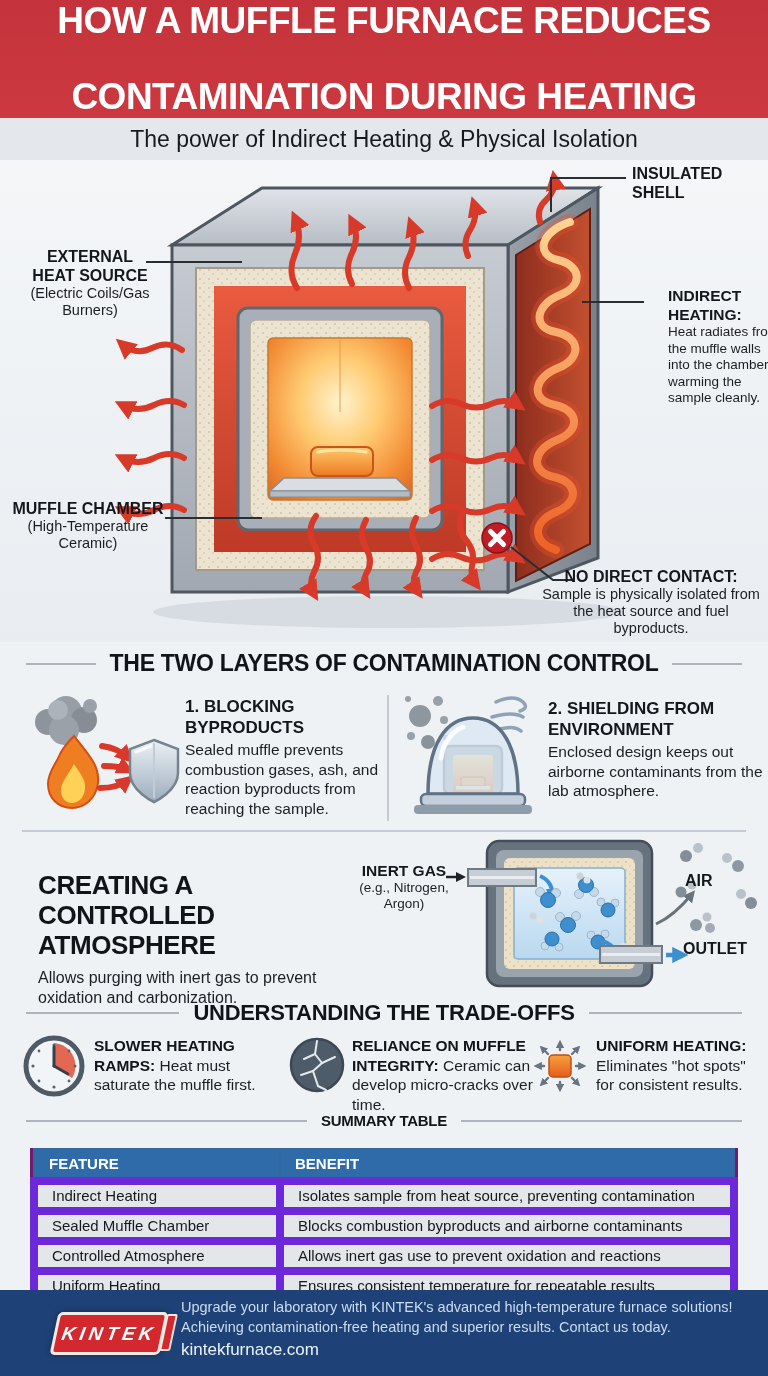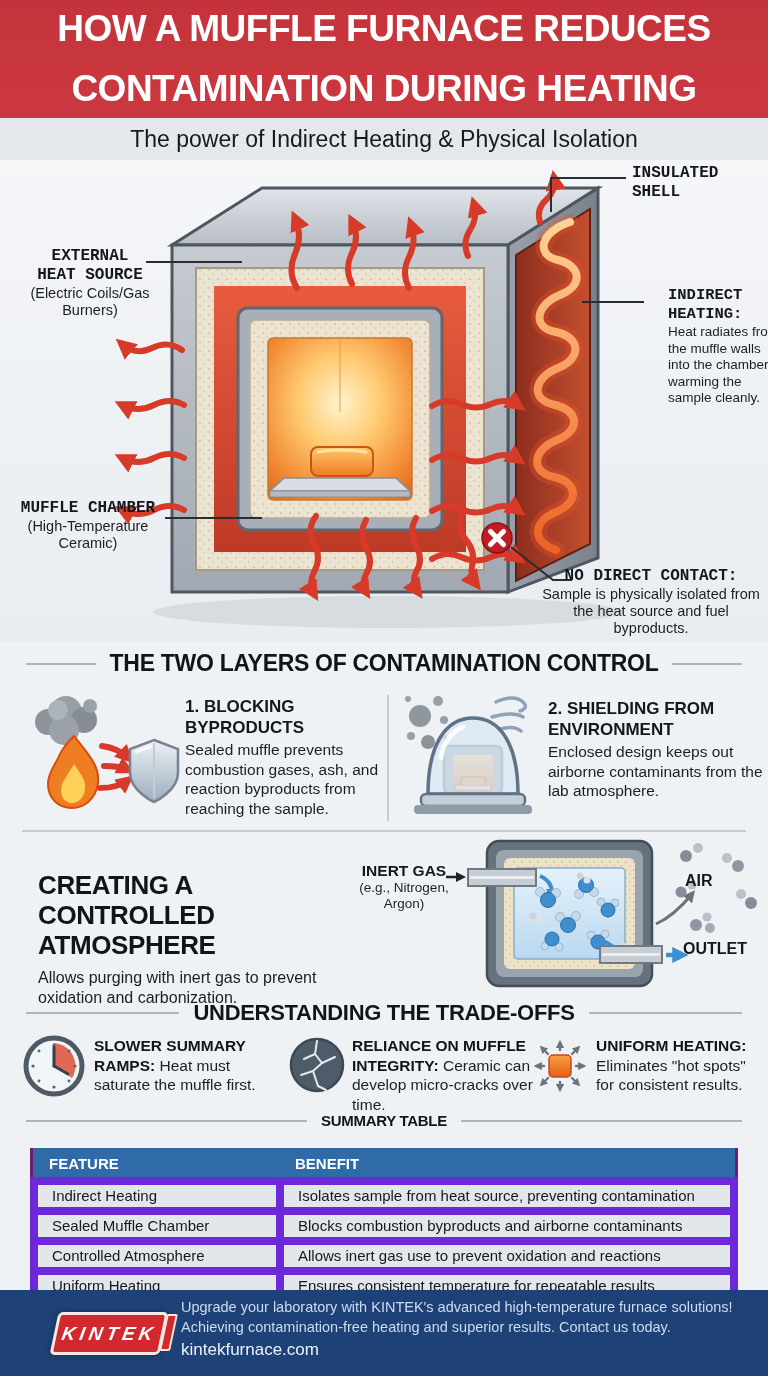--- a/index.html
+++ b/index.html
@@ -15,35 +15,35 @@
   .pre{white-space:pre-line;}
   .center{text-align:center;}
 
   
   .banner{
     left:0;top:0;width:768px;height:118px;
     background:linear-gradient(180deg,var(--banner_red) 0%,#CC3840 100%);
     display:flex;flex-direction:column;justify-content:center;align-items:center;
   }
   .banner h1{
-    margin:8px;color:#FFFFFF;font-size:37px;line-height:44px;
+    margin:16px;color:#FFFFFF;font-size:37px;line-height:44px;
     letter-spacing:-0.5px;text-align:center;font-weight:bold;
   }
   .subtitle-bar{
     left:0;top:118px;width:768px;height:42px;background:#E4E8ED;
     display:flex;align-items:center;justify-content:center;
   }
   .subtitle-bar div{font-size:23px;color:#16191D;}
 
   
   .diagram-section{
     left:0;top:160px;width:768px;height:482px;
     background:linear-gradient(180deg,#F4F6F8 0%,#E9EDF1 100%);
   }
-  .dlabel-title{font-weight:bold;font-size:16px;line-height:19px;color:#14171B;font-family:Liberation Mono, monospace;}
+  .dlabel-title{font-weight:bold;font-size:16px;line-height:19px;color:#14171B;}
   .dlabel-sub{font-size:14.5px;line-height:17px;color:#1B1F24;}
 
   
   .sec-head{
     display:flex;align-items:center;gap:14px;
   }
   .sec-head .rule{flex:1;height:2px;background:#ADB4BC;}
   .sec-head .txt{font-weight:bold;font-size:23px;letter-spacing:-0.3px;color:#111519;white-space:nowrap;}
 
   .item-title{font-weight:bold;font-size:17px;line-height:21px;color:#14171B;}
@@ -476,21 +476,21 @@
       <circle cx="53" cy="32" r="1.6"></circle>
     <circle cx="17" cy="17" r="1.4"></circle>
       <circle cx="47" cy="17" r="1.4"></circle>
       <circle cx="17" cy="47" r="1.4"></circle>
       <circle cx="47" cy="47" r="1.4"></circle>
   </g>
   <line x1="32" y1="32" x2="32" y2="13" stroke="#37404A" stroke-width="3" stroke-linecap="round"></line>
   <line x1="32" y1="32" x2="46" y2="40" stroke="#37404A" stroke-width="3" stroke-linecap="round"></line>
 </svg>
 <div class="abs trade-text" style="left:94px;top:1036px;width:178px;">
-  <b>SLOWER SUMMARY RAMPS:</b>
+  <b>SLOWER HEATING RAMPS:</b>
   <span>Heat must saturate the muffle first.</span>
 </div>
 
 <svg class="abs" style="left:288px;top:1036px" width="58" height="58" viewBox="0 0 58 58">
   <circle cx="29" cy="29" r="26" fill="#4E5B69" stroke="#3C4854" stroke-width="2.5"></circle>
   <g fill="none" stroke="#E2E9EF" stroke-width="2" stroke-linecap="round">
     <path d="M29,5 L27,18 L34,27 L25,35 L30,50"></path>
     <path d="M27,18 L16,23"></path>
       <path d="M34,27 L47,21"></path>
       <path d="M25,35 L13,39"></path>

